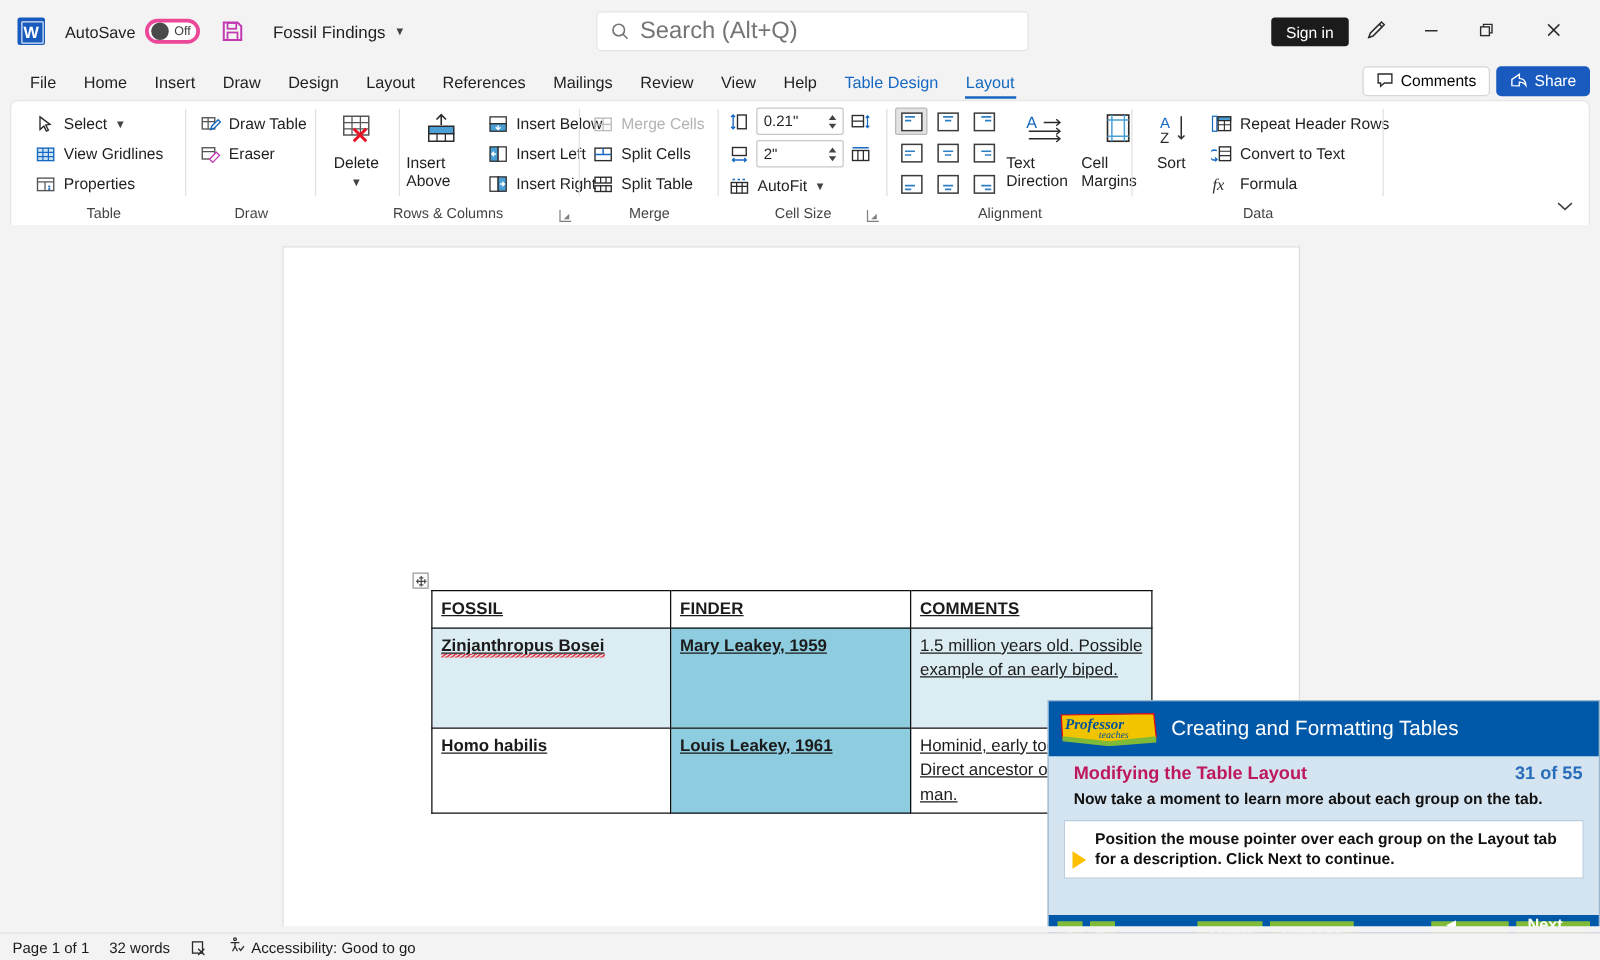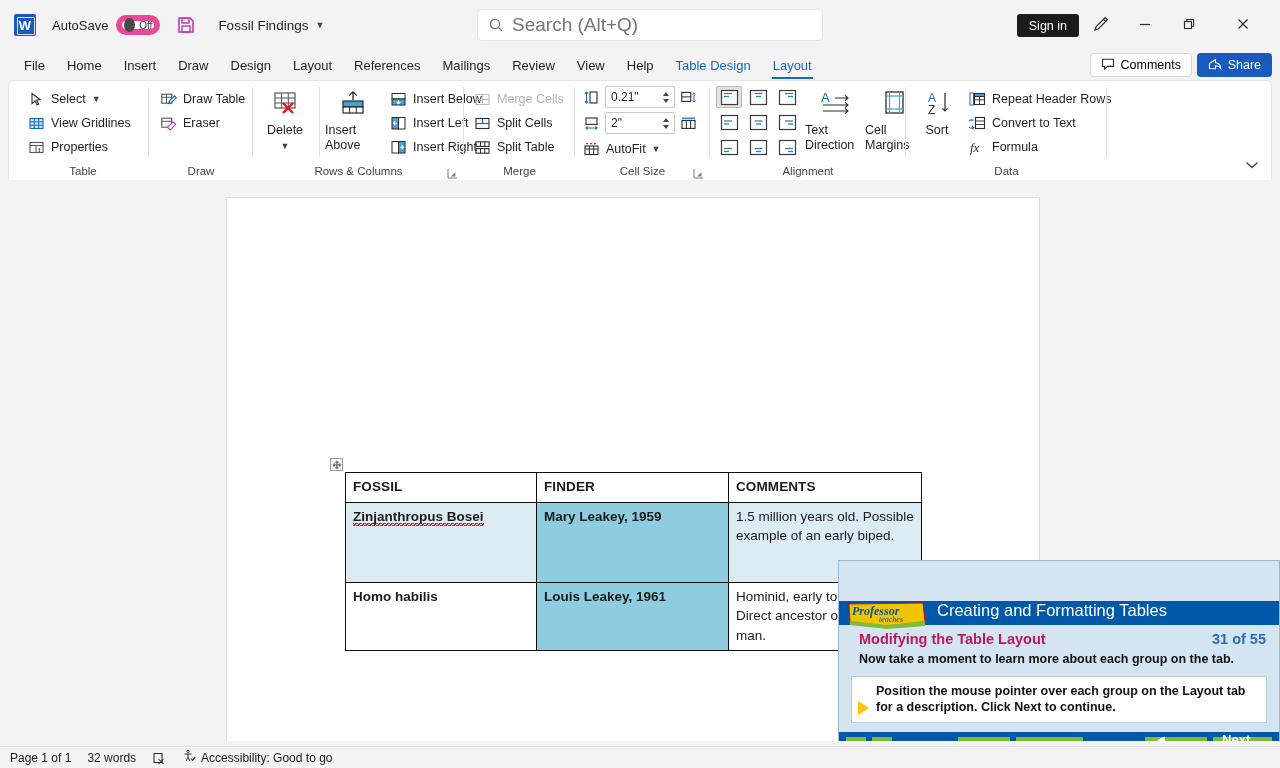--- a/index.html
+++ b/index.html
@@ -22,21 +22,21 @@
     position: relative;
   }
   .word-logo::after{
     content:""; position:absolute; left:3px; top:3px; width:16px; height:16px;
     border:1.5px solid #fff; border-radius:1px; pointer-events:none; opacity:.85;
   }
   .word-logo span{ position:relative; z-index:2; }
   .autosave-label { margin-left: 16px; font-size: 13px; color: #201f1e; }
   .toggle {
     margin-left: 8px; width: 44px; height: 20px; border-radius: 10px;
-    border: 6px solid #ec4899; background: #fff; display: flex; align-items: center;
+    border: 3px solid #ec4899; background: #fff; display: flex; align-items: center;
     padding: 0 2px; cursor: pointer;
   }
   .toggle .knob { width: 14px; height: 14px; border-radius: 50%; background: #4b4b4b; }
   .toggle .offtxt { font-size: 10px; color: #3b3b3b; margin-left: 4px; }
   .save-icon { margin-left: 16px; width: 20px; height: 20px; position: relative; cursor:pointer;}
   .save-icon svg { display:block; }
   .doc-title { margin-left: 22px; font-size: 13.5px; color: #201f1e; display:flex; align-items:center; gap:7px; cursor:pointer;}
   .chev { font-size: 9px; color: #444; }
   .searchbox {
     position: absolute; left: 477px; top: 9px; width: 346px; height: 32px;
@@ -154,42 +154,42 @@
   .resizehandle {
     position: absolute; left: 921px; top: 431px; width: 13px; height: 13px;
     border: 1px solid #9a9a9a; background: #fbfbfb; cursor: nwse-resize;
   }
   table.doctable {
     position: absolute; left: 345px; top: 292px; border-collapse: collapse;
     font-family: "Liberation Sans", sans-serif;
   }
   table.doctable td {
     border: 1px solid #0d0d0d; vertical-align: top; padding: 4px 7px 5px 7px;
-    font-size: 13.5px; line-height: 19.6px; color: #1b1b1b;
+    font-size: 13.5px; line-height: 19.6px; color: #1b1b1b; text-decoration: underline;
   }
   td.c1 { width: 191px; }
   td.c2 { width: 192px; }
   td.c3 { width: 193px; }
   .hdr { font-weight: bold; font-size: 13px; letter-spacing: .1px; }
   .b { font-weight: bold; }
   .shadeLight { background: #dbecf2; }
   .shadeMid { background: #8ecddf; }
   .squiggle {
     background-image: repeating-linear-gradient(135deg, #e81123 0 1px, transparent 1px 2px);
     background-position: bottom left; background-repeat: repeat-x; background-size: 4px 3px;
     padding-bottom: 2px;
   }
 
   
   .tutorial {
     position: absolute; left: 838px; top: 560px; width: 442px; height: 203px;
     background: #d4e4f0; border: 1px solid #9bb8cf; font-family: "Liberation Sans", sans-serif;
   }
   .tut-header {
-    height: 24px; background: #0058a8; display: flex; align-items: flex-start; padding-left: 8px; margin-top: 40px;
+    height: 44px; background: #0058a8; display: flex; align-items: center; padding-left: 8px;
   }
   .pt-logo {
     width: 80px; height: 28px; flex: none; position: relative;
   }
   .tut-title { color: #fff; font-size: 16.5px; margin-left: 10px; }
   .tut-sub {
     display: flex; align-items: baseline; justify-content: space-between;
     padding: 6px 13px 2px 20px;
   }
   .tut-sub .left { color: #be185d; font-size: 14.5px; font-weight: bold; }

